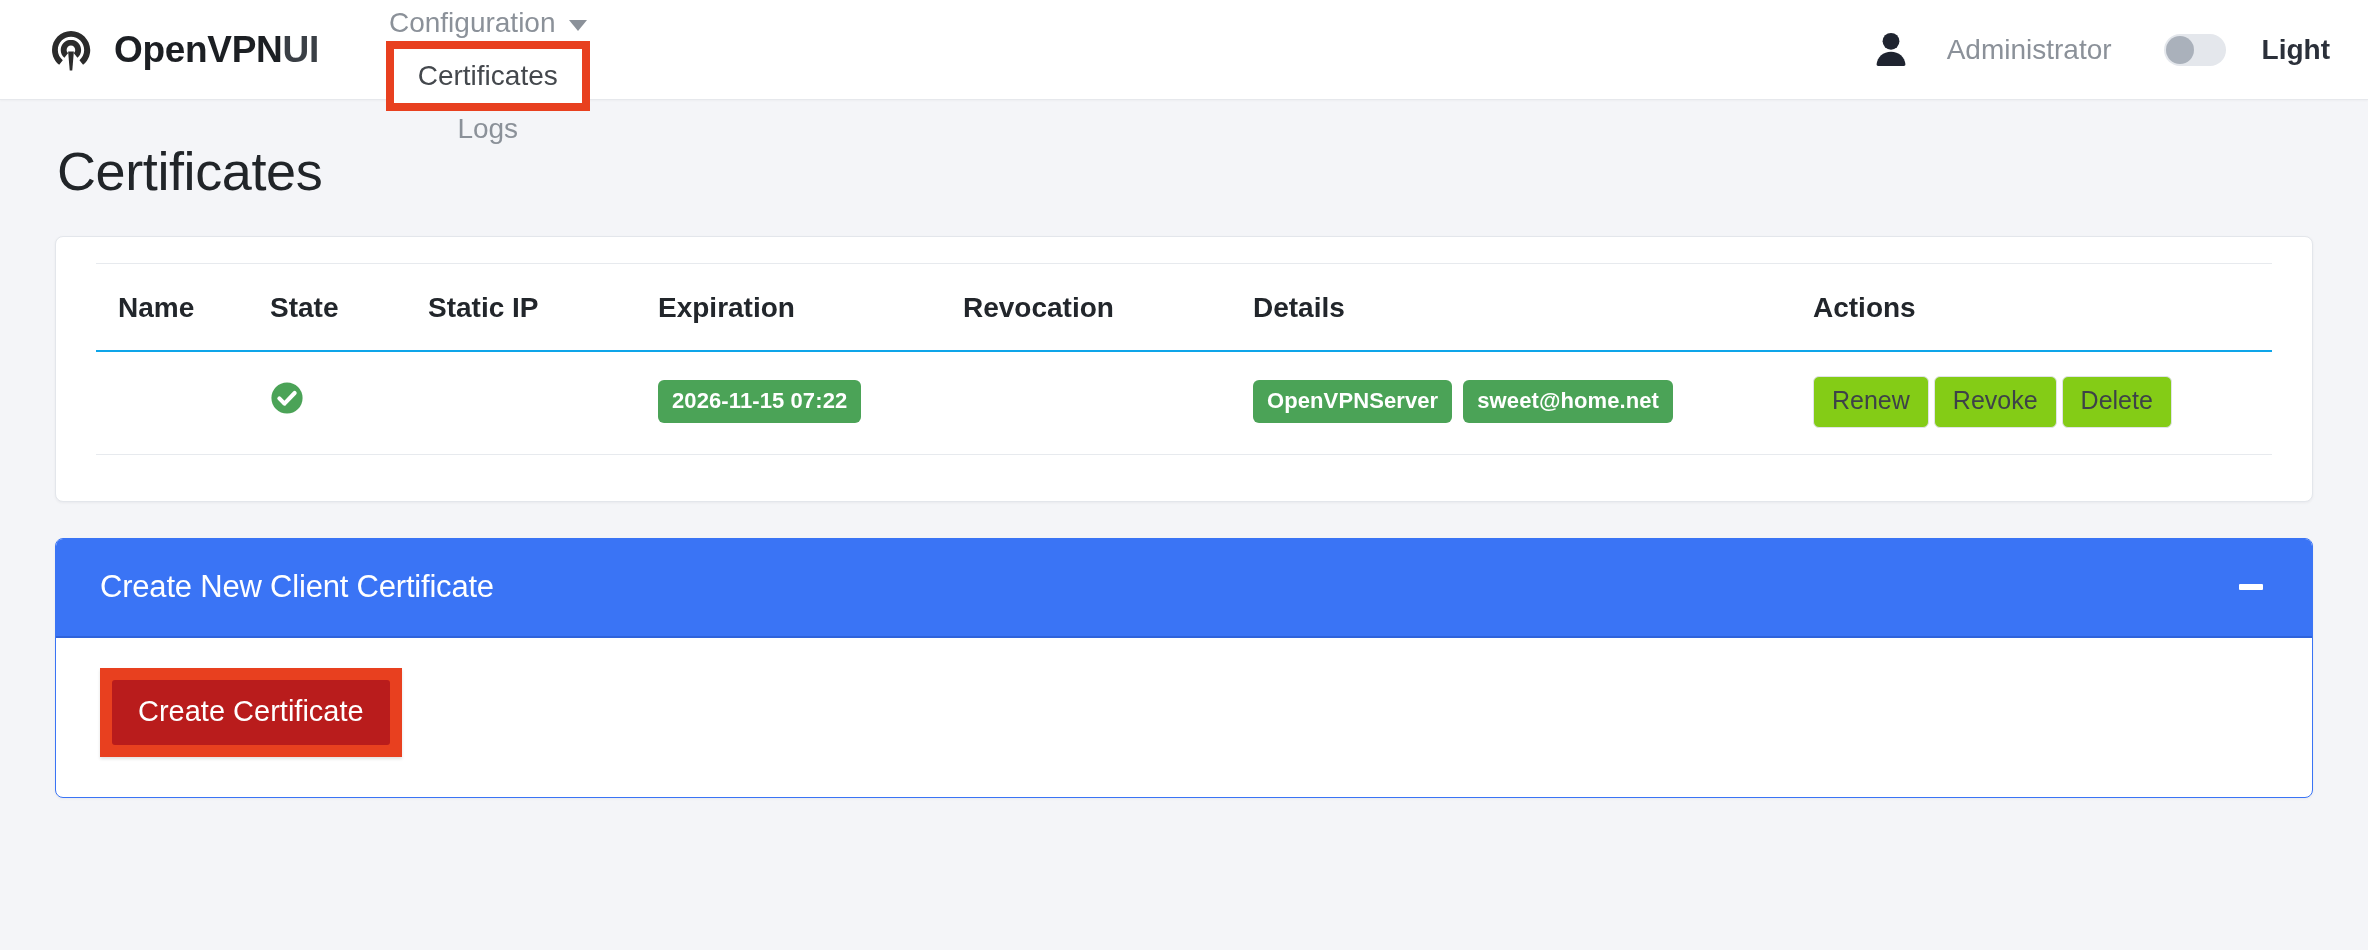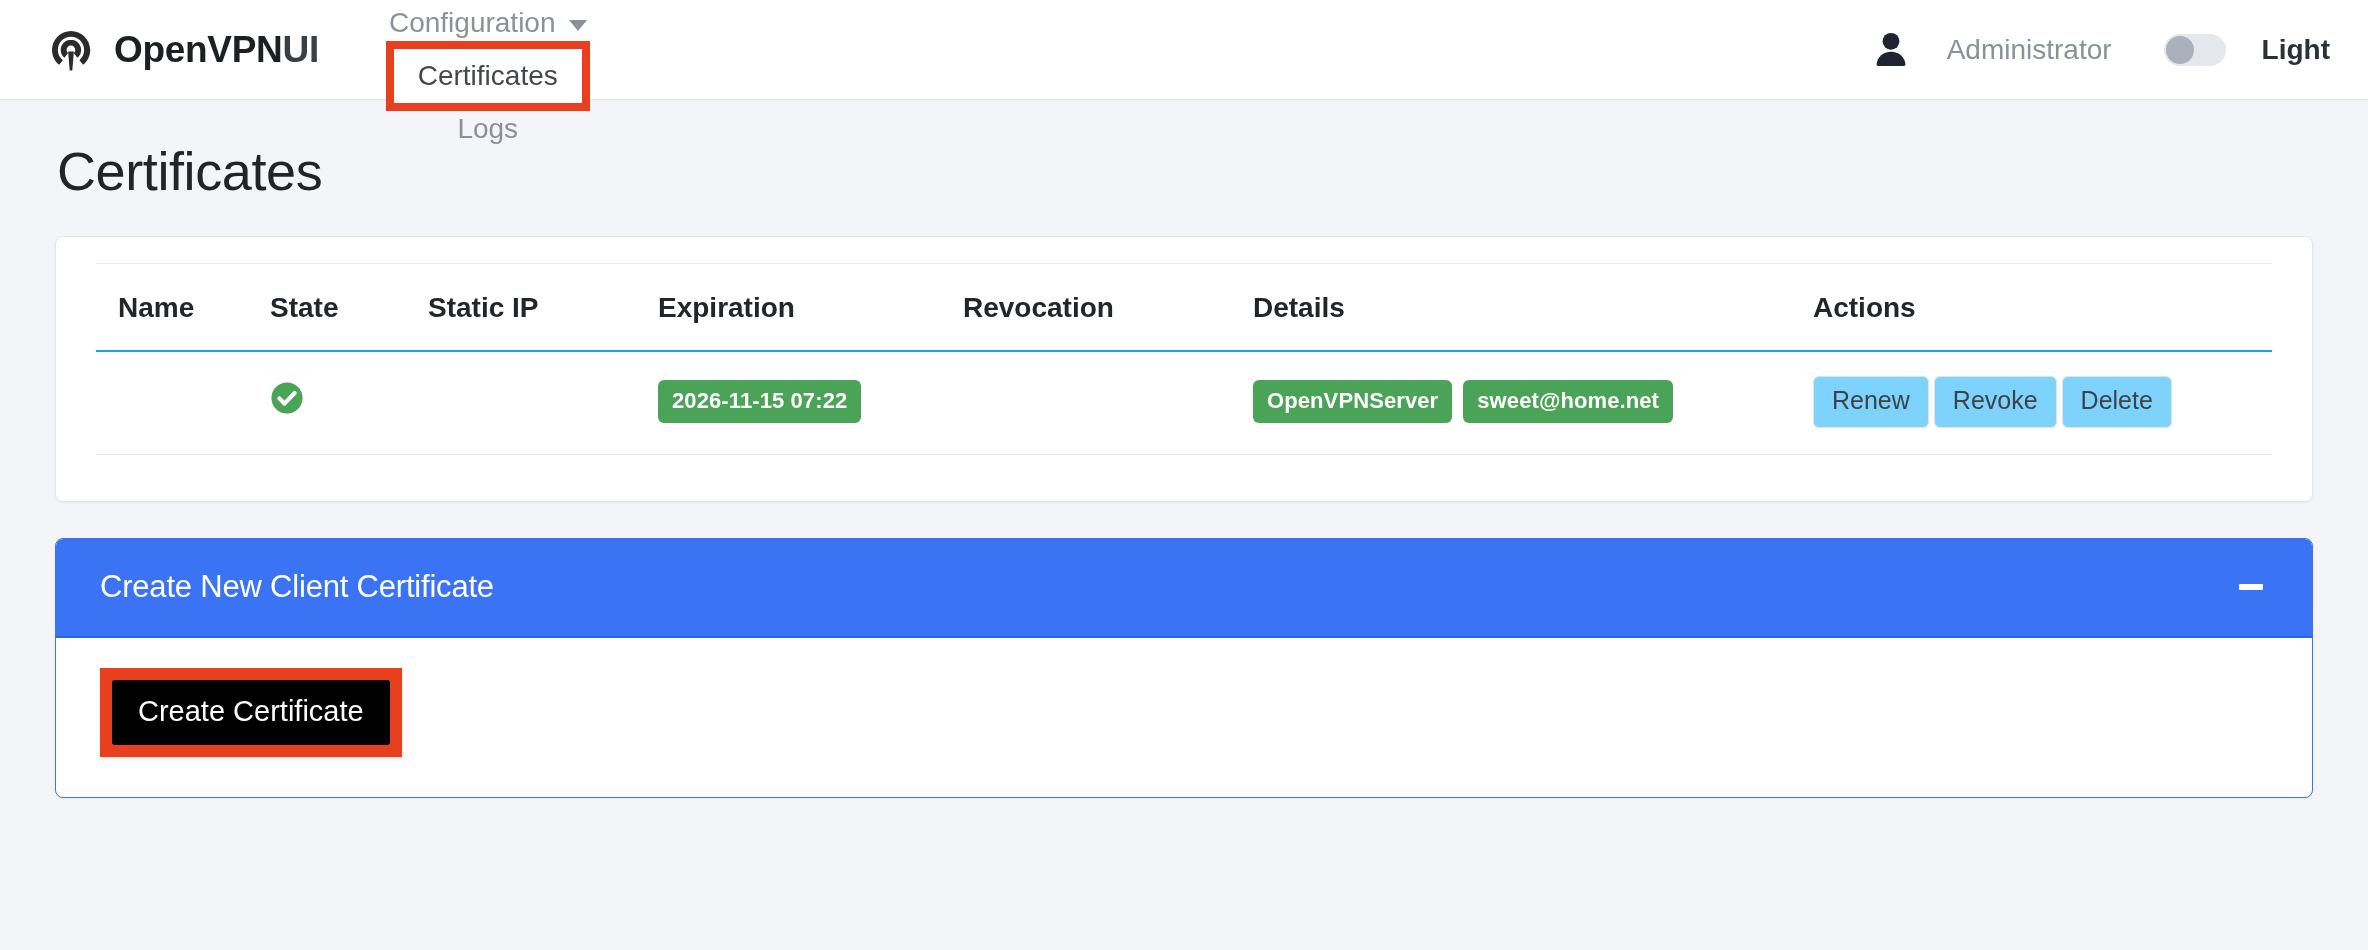--- a/index.html
+++ b/index.html
@@ -245,41 +245,41 @@
     border-radius: 6px;
     padding: 10px 14px 11px 14px;
     letter-spacing: 0.1px;
     white-space: nowrap;
     line-height: 1;
   }
   .badge + .badge { margin-left: 11px; }
 
   .actions { display: flex; gap: 5px; }
   .btn-outline {
-    background: #7dd3fc;
+    background: #84cc16;
     border: 1px solid #e0e3e7;
     border-radius: 6px;
     color: #3d4248;
     font-family: inherit;
     font-size: 25px;
     padding: 10px 18px 12px 18px;
     cursor: pointer;
     white-space: nowrap;
     line-height: 1.1;
   }
 
   
   .btn-wrap {
     display: inline-block;
     padding: 12px;
     background: #e8401f;
     box-shadow: 0 2px 3px rgba(0,0,0,0.12);
   }
   .btn-primary {
-    background: #000000;
+    background: #b91c1c;
     border: none;
     color: #ffffff;
     font-family: inherit;
     font-size: 29px;
     padding: 16px 26px 18px 26px;
     border-radius: 3px;
     cursor: pointer;
     white-space: nowrap;
     line-height: 1.1;
   }

